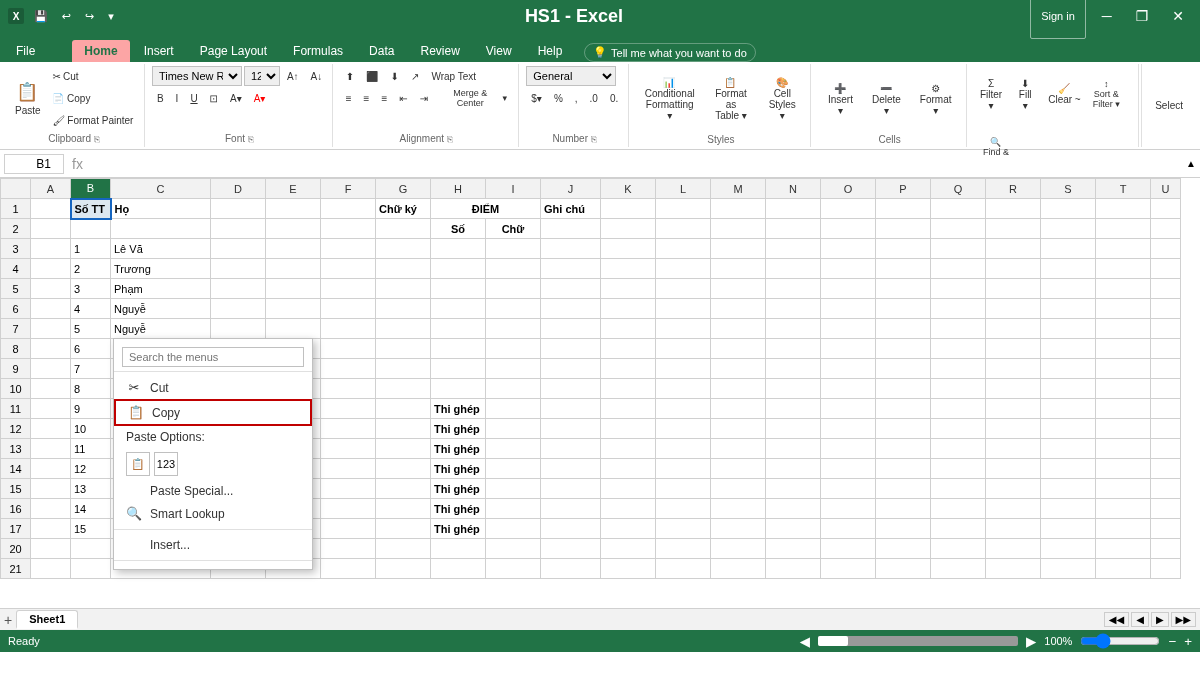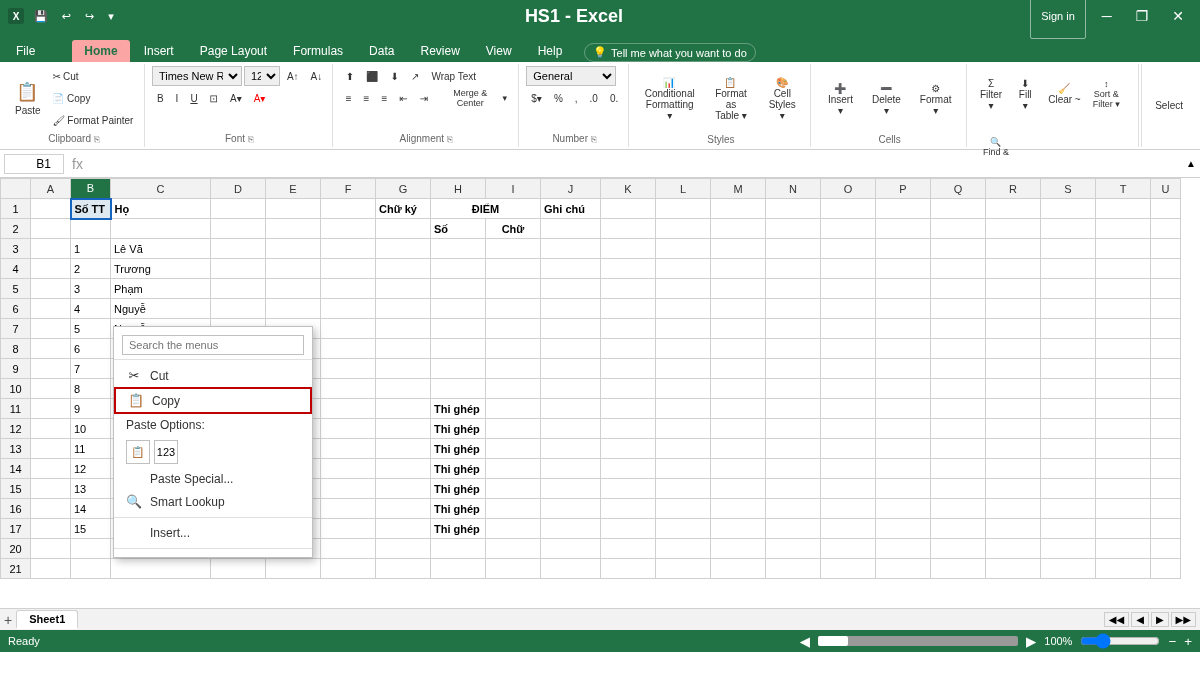--- a/index.html
+++ b/index.html
@@ -203,21 +203,21 @@
       cursor: pointer;
       border-radius: 3px 3px 0 0;
     }
     .sheet-tab.active { background: white; border-bottom: 2px solid white; font-weight: 600; }
     .add-sheet { background: none; border: none; cursor: pointer; font-size: 14px; color: #555; }
 
     
     .context-menu {
       position: absolute;
       left: 113px;
-      top: 148px;
+      top: 160px;
       width: 200px;
       background: white;
       border: 1px solid #c0c0c0;
       box-shadow: 3px 3px 8px rgba(0,0,0,0.25);
       z-index: 100;
       padding: 4px 0;
     }
     .ctx-search {
       padding: 4px 8px;
       border-bottom: 1px solid #e0e0e0;
@@ -523,21 +523,21 @@
 
         <tr>
           <td class="row-num">2</td>
           <td></td>
           <td></td>
           <td></td>
           <td></td>
           <td></td>
           <td></td>
           <td></td>
-          <td class="center-text bold-text" style="font-weight:bold;text-align:left;">Số</td>
+          <td class="center-text bold-text" style="font-weight:bold;text-align:center;">Số</td>
           <td class="center-text bold-text" style="font-weight:bold;text-align:center;">Chữ</td>
           <td></td>
           <td></td>
           <td></td>
           <td></td>
           <td></td>
           <td></td>
           <td></td>
           <td></td>
           <td></td>

